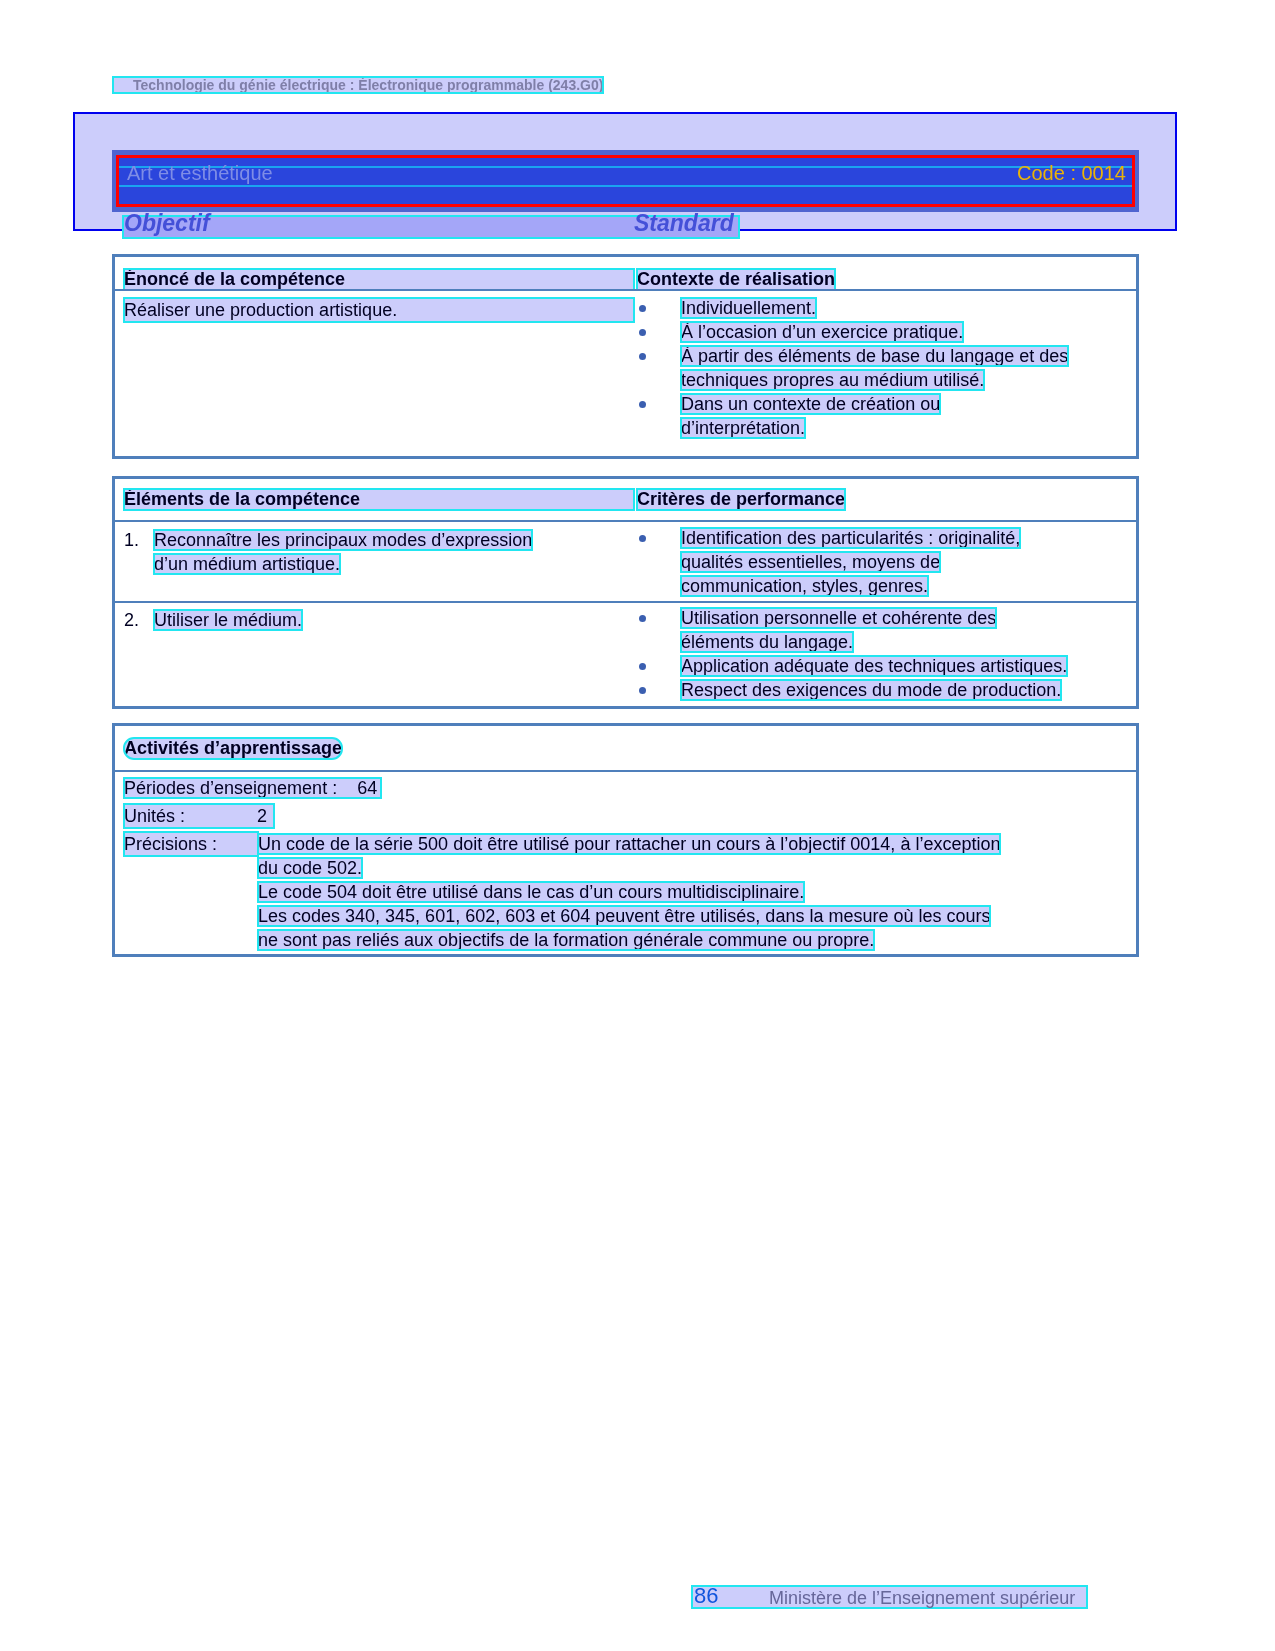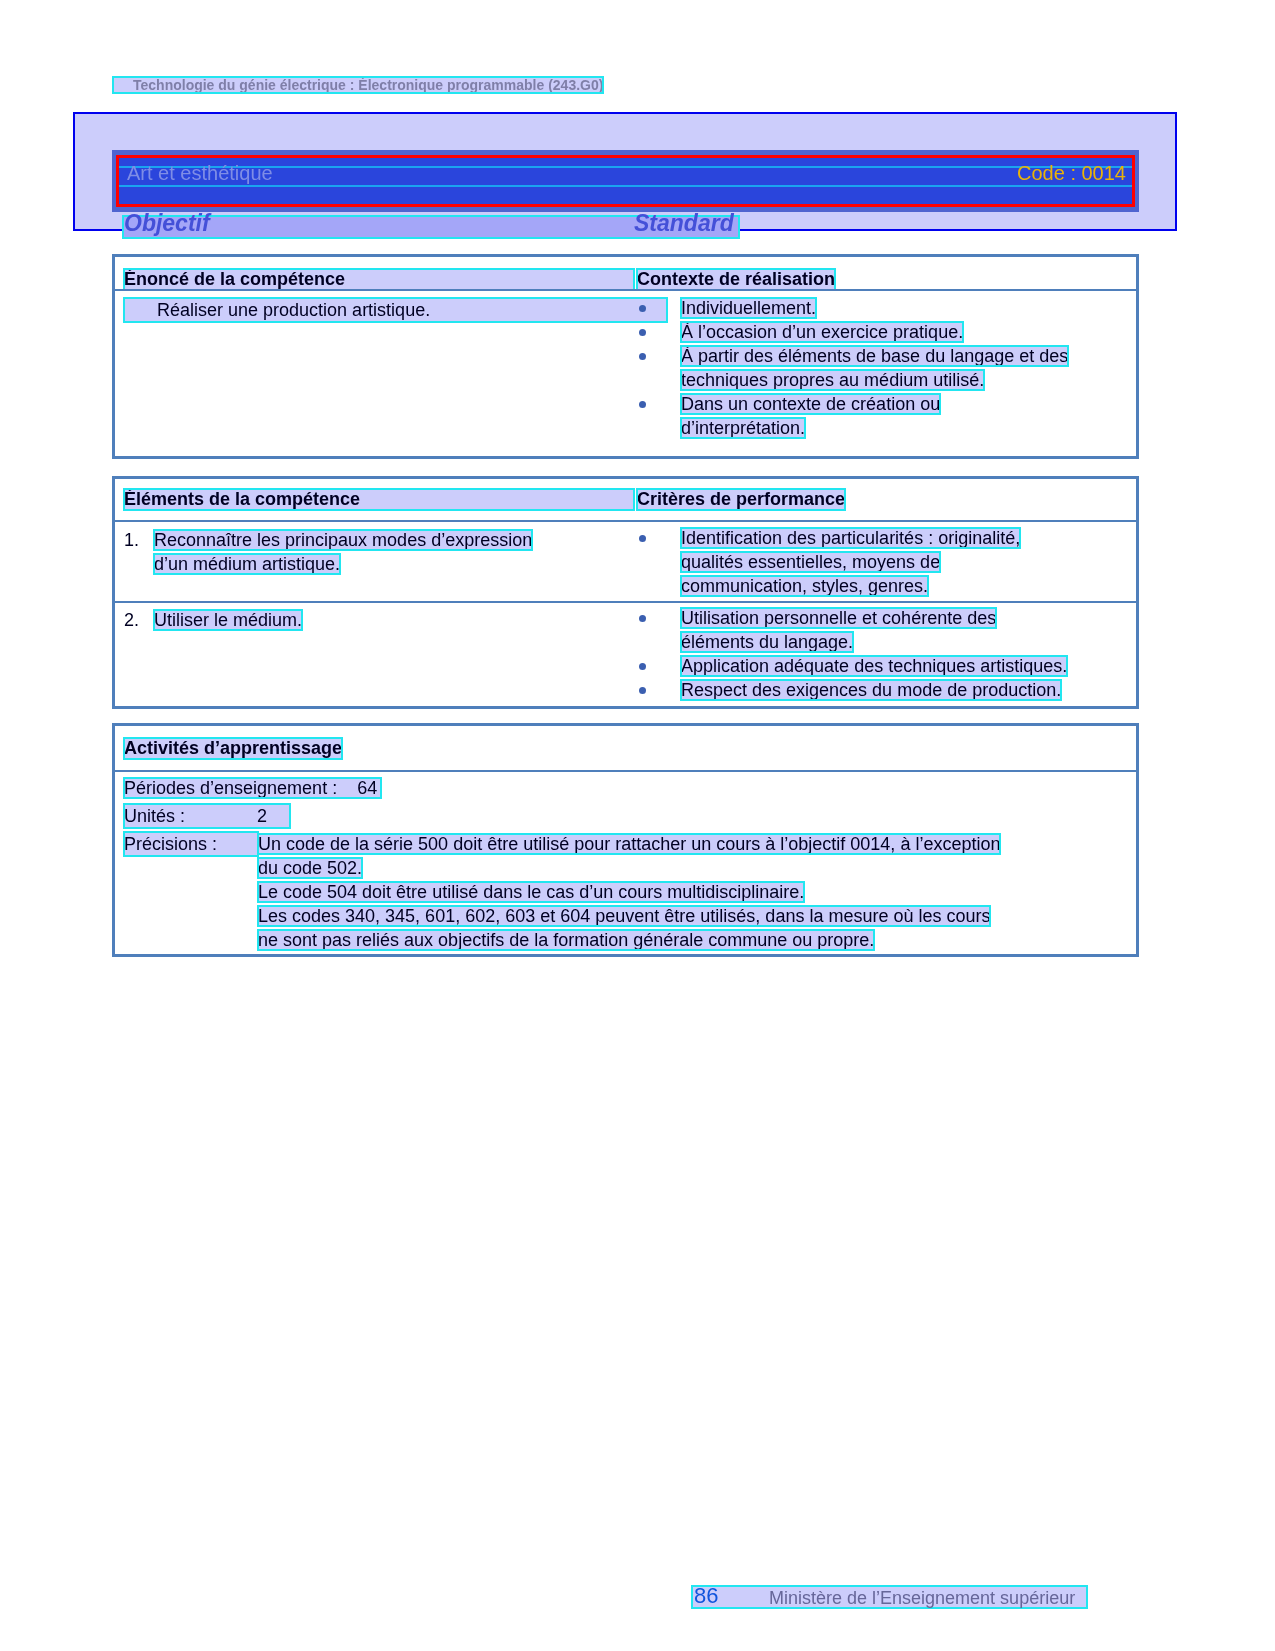--- a/index.html
+++ b/index.html
@@ -56,21 +56,21 @@
 <div id="objectif-bar" class="hl" style="background:#a4a6f8;"></div>
 <span id="objectif">Objectif</span>
 <span id="standard">Standard</span>
 
 <div class="tbl" style="top:254px;height:205px;">
   <div class="row first" style="height:32px;">
     <span class="cell-l th hl" style="top:12px;width:510px;">Énoncé de la compétence</span>
     <span class="cell-r th hl" style="top:12px;">Contexte de réalisation</span>
   </div>
   <div class="row" style="height:150px;">
-    <span class="cell-l td hl" style="top:7px;width:510px;padding-left:33px;">Réaliser une production artistique.</span>
+    <span class="cell-l td hl" style="top:7px;width:510px;">Réaliser une production artistique.</span>
     <div class="cell-r" style="top:5px;">
       <div class="bullet-item td">
         <span class="bullet"></span>
         <span class="hl">Individuellement.</span>
       </div>
       <div class="bullet-item td">
         <span class="bullet"></span>
         <span class="hl">À l’occasion d’un exercice pratique.</span>
       </div>
       <div class="bullet-item td">
@@ -125,29 +125,29 @@
       <div class="bullet-item td">
         <span class="bullet"></span>
         <span class="hl">Respect des exigences du mode de production.</span>
       </div>
     </div>
   </div>
 </div>
 
 <div class="tbl" style="top:723px;height:234px;">
   <div class="row first" style="height:44px;">
-    <span class="cell-l th hl" style="top:12px;">Activités d’apprentissage</span>
+    <span class="cell-l th hl" style="top:12px;border-radius:10px;">Activités d’apprentissage</span>
   </div>
   <div class="row" style="height:183px;">
     <div style="position:absolute;left:9px;top:4px;">
       <div class="act-line" style="height:28px;">
         <span class="hl" style="padding-right:4px;"><span>Périodes d’enseignement :</span>&nbsp;&nbsp;&nbsp;&nbsp;<span>64</span></span>
       </div>
       <div class="act-line" style="height:28px;">
-        <span class="hl" style="display:inline-block;width:166px;"><span>Unités :</span><span style="position:absolute;left:133px;">2</span></span>
+        <span class="hl" style="display:inline-block;width:150px;"><span>Unités :</span><span style="position:absolute;left:133px;">2</span></span>
       </div>
       <div class="act-line">
         <span class="hl" style="position:absolute;left:0;top:0;width:134px;">Précisions :</span>
         <div style="margin-left:134px;">
           <span class="hl">Un code de la série 500 doit être utilisé pour rattacher un cours à l’objectif 0014, à l’exception</span><br>
           <span class="hl">du code 502.</span><br>
           <span class="hl">Le code 504 doit être utilisé dans le cas d’un cours multidisciplinaire.</span><br>
           <span class="hl">Les codes 340, 345, 601, 602, 603 et 604 peuvent être utilisés, dans la mesure où les cours</span><br>
           <span class="hl">ne sont pas reliés aux objectifs de la formation générale commune ou propre.</span>
         </div>

